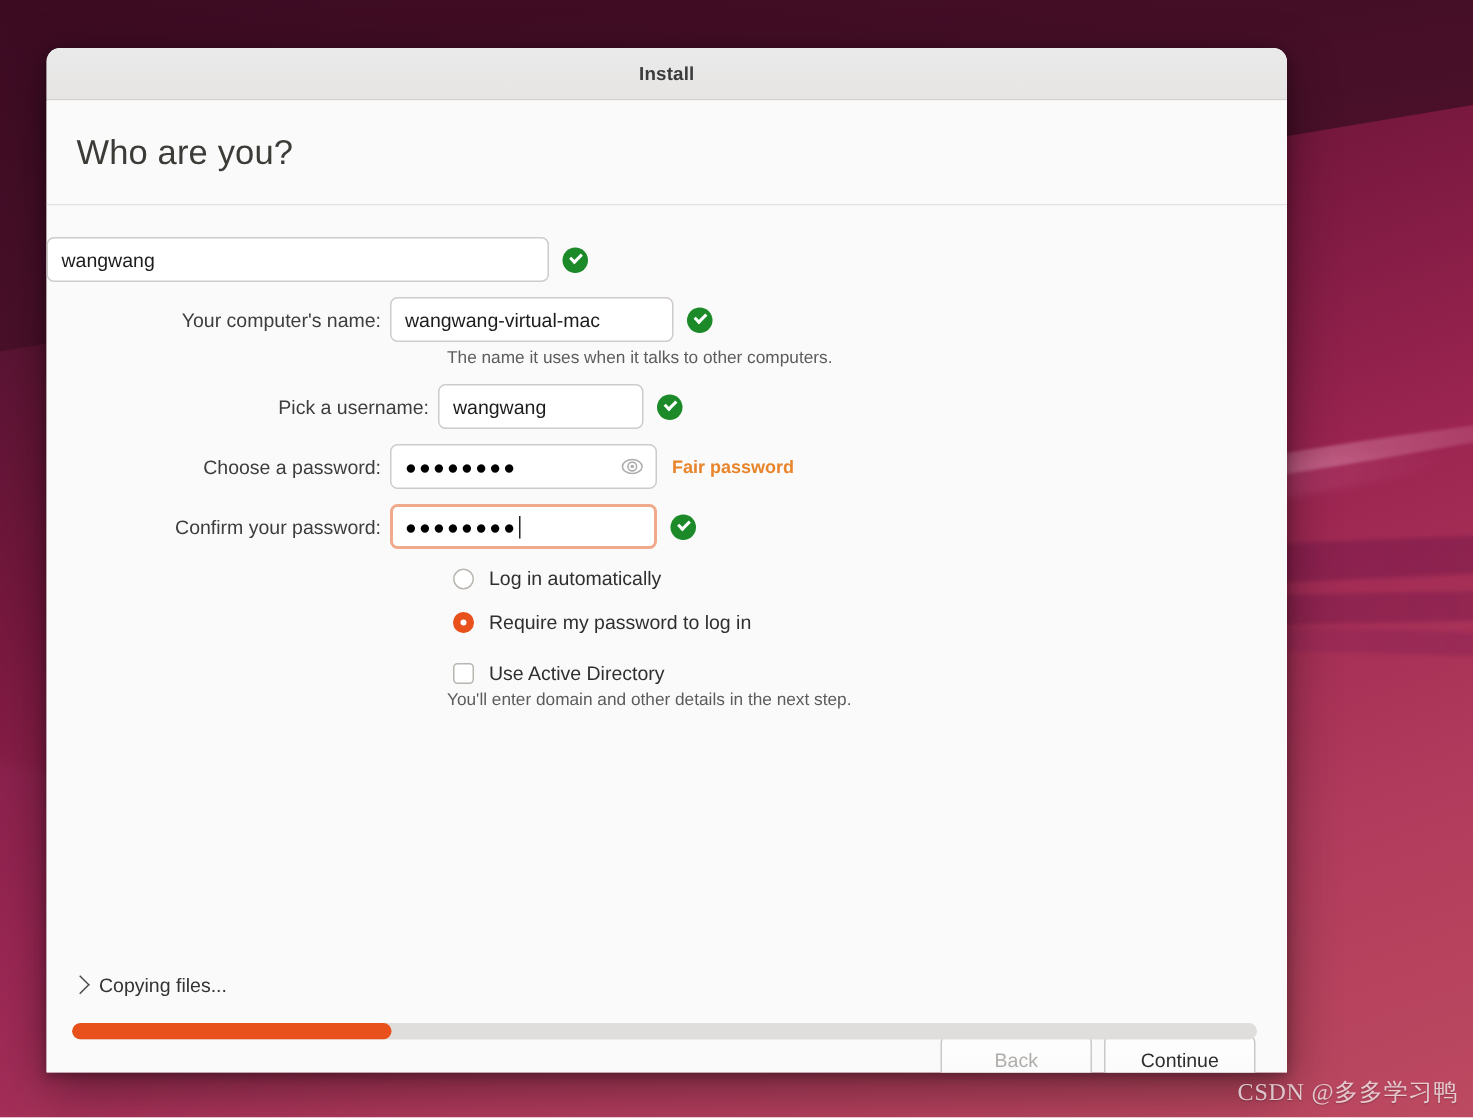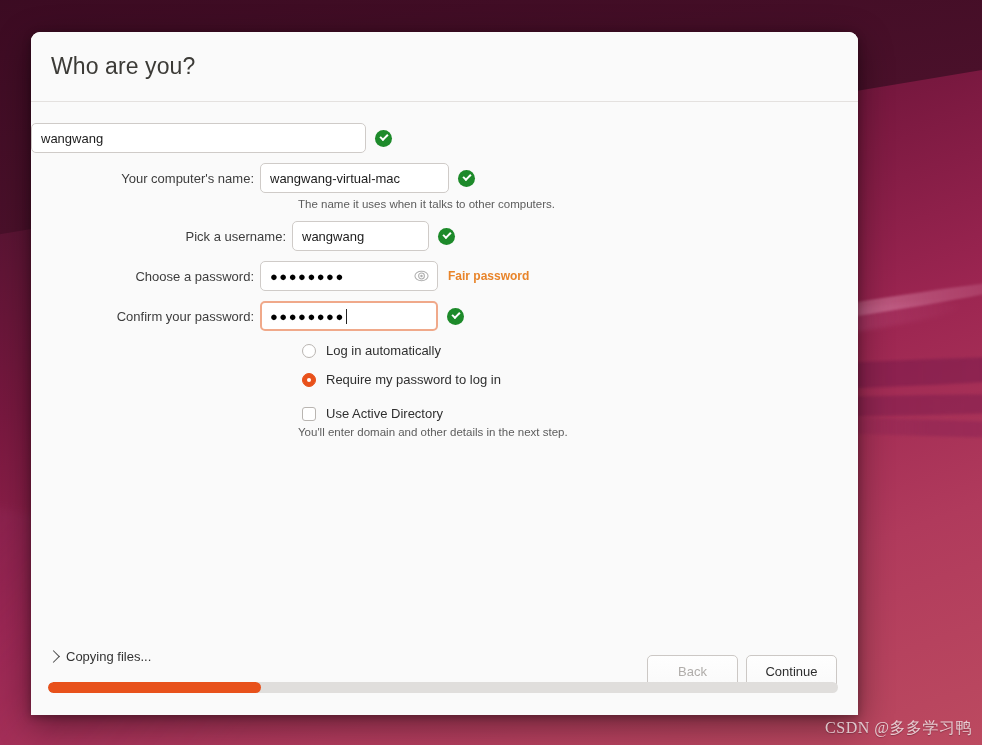--- a/index.html
+++ b/index.html
@@ -267,21 +267,21 @@
 
   
   #btn-bar {
     position: absolute;
     right: 21px;
     top: 553px;
     display: flex;
     gap: 8px;
   }
   .btn {
-    width: 91px;
+    width: 101px;
     height: 33px;
     border: 1px solid #ccc8c5;
     border-radius: 5px;
     background: linear-gradient(180deg, #fefefe 0%, #fafafa 100%);
     font-size: 13px;
     color: #2d2d2d;
     display: flex;
     align-items: center;
     justify-content: center;
   }
@@ -350,20 +350,23 @@
   <div class="wp-shape wp-wedge-tl"></div>
   <div class="wp-shape wp-streak-b"></div>
   <div class="wp-shape wp-streak-a"></div>
   <div class="wp-shape wp-band-1"></div>
   <div class="wp-shape wp-band-2"></div>
   <div class="wp-shape wp-band-3"></div>
   <div class="wp-shape wp-bl"></div>
 
   <div id="install-window">
 
+    <div id="titlebar">
+      <span class="title">Install</span>
+    </div>
 
     <div id="page-head">
       <h1>Who are you?</h1>
     </div>
 
     <div id="page-body">
 
       <div class="form-row" style="top:21px;">
         <div class="field" style="width:335px;">
           <span class="val">wangwang</span>

